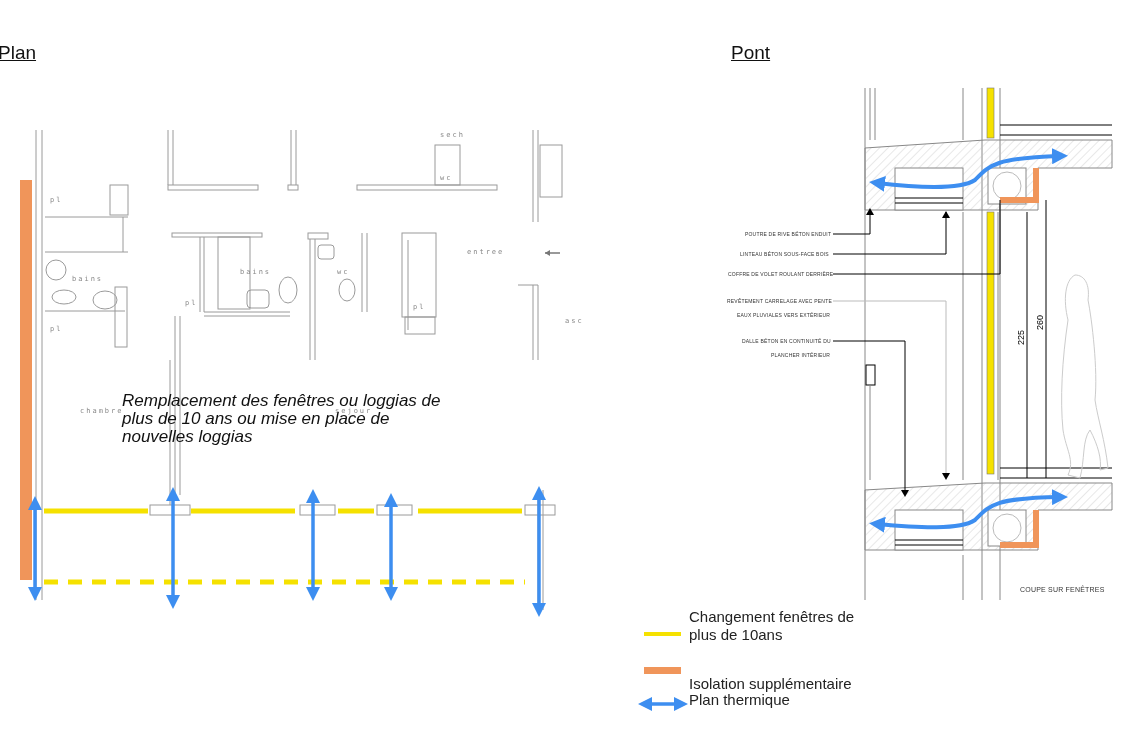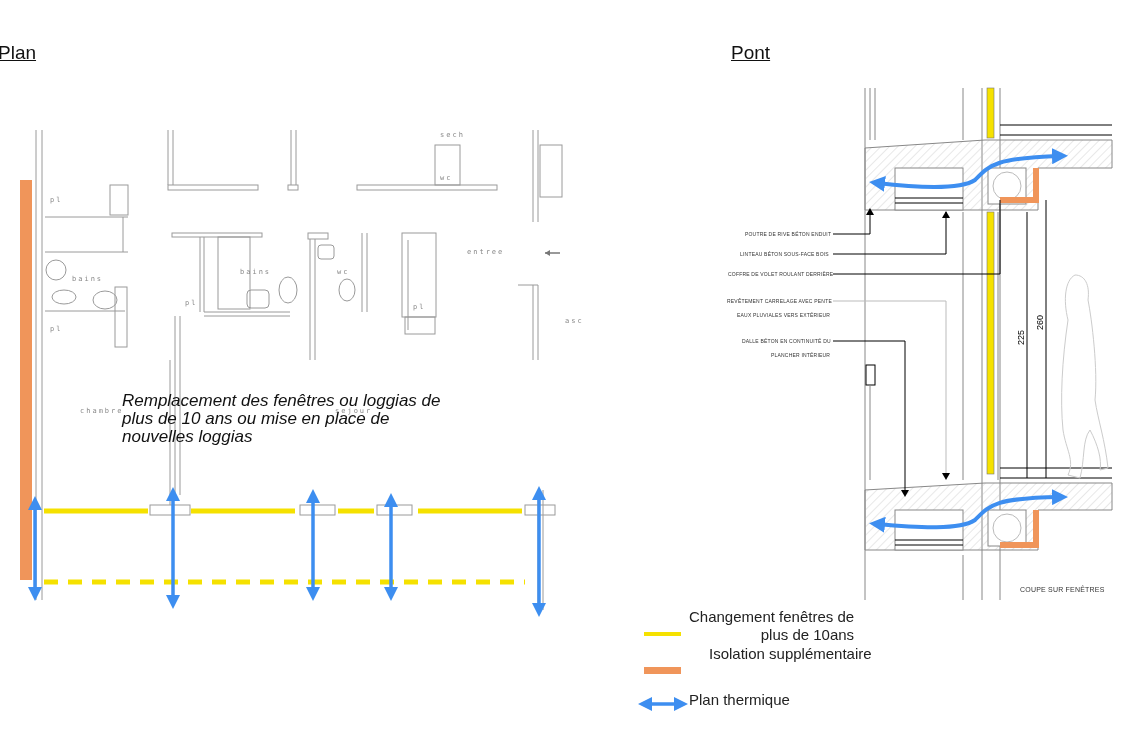--- a/index.html
+++ b/index.html
@@ -1,20 +1,20 @@
 <!DOCTYPE html>
 <html><head>
 <meta charset="utf-8">
 <style>
   html, body { margin:0; padding:0; background:#ffffff; }
   body { width:1131px; height:754px; position:relative; overflow:hidden; font-family:"Liberation Sans", sans-serif; color:#111; }
   .abs { position:absolute; }
   .heading { font-size:19px; text-decoration:underline; color:#111; }
   .annot { font-size:17px; line-height:18px; color:#111; width:330px;font-style:italic; }
-  .legend-label { font-size:15px; line-height:18px; color:#222;text-align:right; }
+  .legend-label { font-size:15px; line-height:18px; color:#222; }
   .tiny { font-family:"Liberation Sans", sans-serif; font-size:5px; color:#333; letter-spacing:0.2px; white-space:nowrap; text-transform:uppercase; }
   .room { font-family:"DejaVu Sans Mono", monospace; font-size:7px; color:#777; letter-spacing:2px; }
   svg { position:absolute; left:0; top:0; }
 </style>
 </head>
 <body>
 
 <div class="abs heading" style="left:-2px; top:42px;">Plan</div>
 <div class="abs heading" style="left:731px; top:42px;">Pont</div>
 
@@ -217,14 +217,14 @@
 <div class="abs tiny" style="left:727px; top:298px;">REVÊTEMENT CARRELAGE AVEC PENTE</div>
 <div class="abs tiny" style="left:737px; top:312px;">EAUX PLUVIALES VERS EXTÉRIEUR</div>
 <div class="abs tiny" style="left:742px; top:338px;">DALLE BÉTON EN CONTINUITÉ DU</div>
 <div class="abs tiny" style="left:771px; top:352px;">PLANCHER INTÉRIEUR</div>
 <div class="abs tiny" style="left:1020px; top:586px; font-size:7px;">COUPE SUR FENÊTRES</div>
 
 <div class="abs legend-label" style="left:689px; top:608px;">
   <div>Changement fenêtres de</div>
   <div>plus de 10ans</div>
 </div>
-<div class="abs legend-label" style="left:689px; top:645px;margin-left:20px;">Isolation supplémentaire</div>
+<div class="abs legend-label" style="left:689px; top:675px;">Isolation supplémentaire</div>
 <div class="abs legend-label" style="left:689px; top:691px;">Plan thermique</div>
 
 </body></html>

